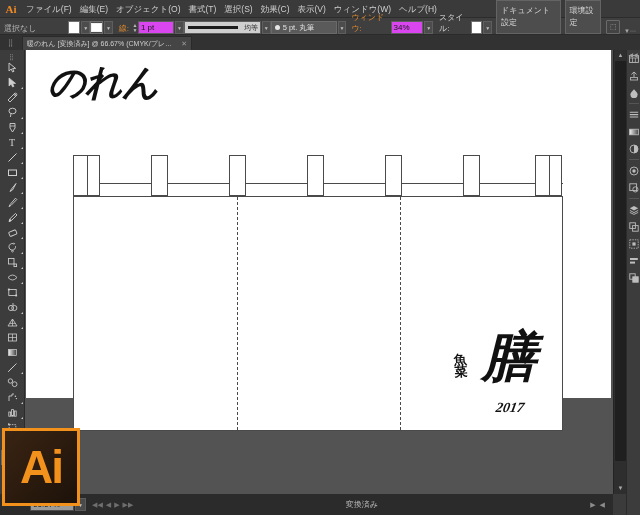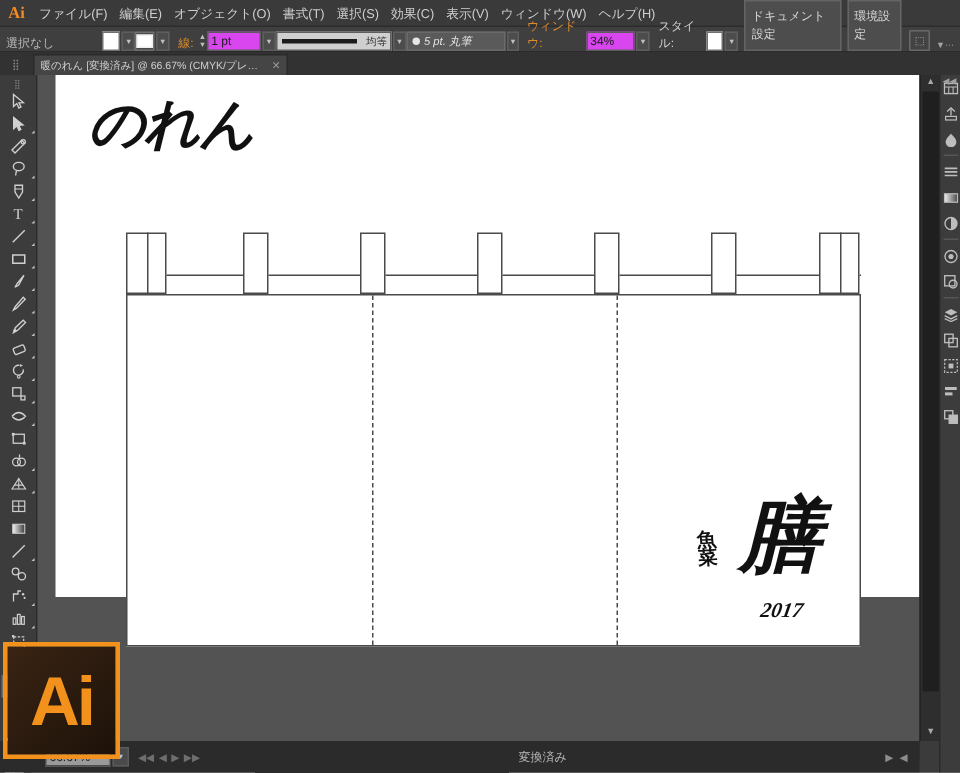--- a/index.html
+++ b/index.html
@@ -86,21 +86,21 @@
   }
   .profile-box::before {
     content: ""; position: absolute; left: 3px; right: 22px; height: 3px;
     background: #1c1c1c; top: 4px;
   }
   .profile-box span {
     position: absolute; right: 2px; font-size: 7px; color: #2a2a2a;
   }
   .brush-box {
     width: 78px; height: 13px; background: #5a5a5a; border: 1px solid #6a6a6a;
-    display: flex; align-items: center; gap: 3px; padding-left: 3px; font-style: italic;
+    display: flex; align-items: center; gap: 3px; padding-left: 3px;
   }
   .brush-dot { width: 5px; height: 5px; border-radius: 50%; background: #e6e6e6; }
   .opacity-label { font-size: 8px; color: #e08c2e; margin: 0 3px 0 5px; }
   .cb-btn {
     height: 14px; background: #4d4d4d; border: 1px solid #646464;
     font-size: 8px; color: #d8d8d8; padding: 16px 4px; line-height: 12px;
     display: flex; align-items: center; margin-left: 4px;
   }
 
   
@@ -165,21 +165,21 @@
     width: 5px; height: 5px; background: #fff;
   }
 
   
   .canvas-area {
     position: absolute; left: 25px; top: 50px;
     width: 588px; height: 444px;
     background: #535353; overflow: hidden;
   }
   .artboard {
-    position: absolute; left: 12px; top: 0px;
+    position: absolute; left: 1px; top: 0px;
     width: 585px; height: 348px; background: #ffffff;
   }
   .noren-title {
     position: absolute; left: 22px; top: 8px;
     font-family: "Liberation Serif", serif;
     font-size: 37px; font-weight: bold; font-style: italic;
     color: #111; letter-spacing: -1px;
   }
   .noren-dims {
     position: absolute; left: 53px; top: 70px;

